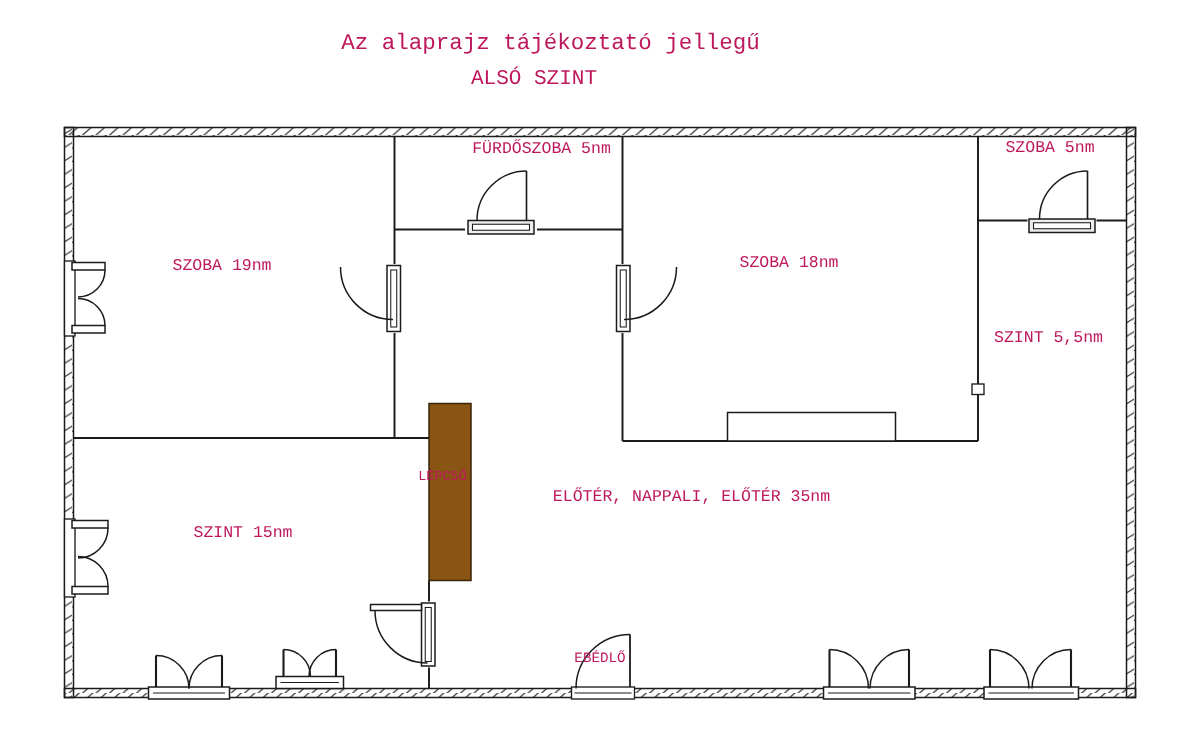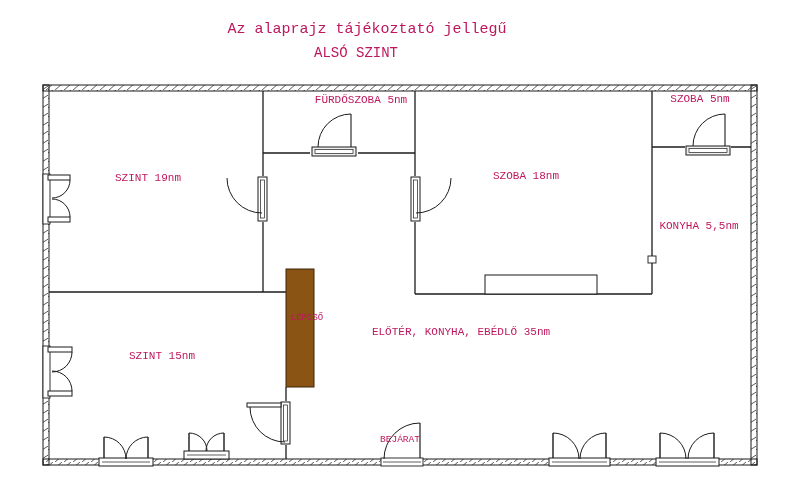--- a/index.html
+++ b/index.html
@@ -22,21 +22,21 @@
   }
   .l-title{left:367px;top:29px;font-size:15px;}
   .l-subtitle{left:356px;top:53px;font-size:14px;}
   .l-szoba19{left:148px;top:178px;}
   .l-furdoszoba{left:335px;top:100px;margin-left:26px;}
   .l-kamra{left:700px;top:99px;}
   .l-szoba18{left:526px;top:176px;}
   .l-konyha{left:699px;top:226px;}
   .l-szoba15{left:162px;top:356px;}
   .l-eloter{left:461px;top:332px;}
-  .l-lepcso{left:307px;top:318px;font-size:9px;}
+  .l-lepcso{left:295px;top:318px;font-size:9px;}
   .l-bejarat{left:400px;top:439px;font-size:9.5px;}
 </style>
 </head>
 <body>
 
 <div class="canvas">
 
   <svg class="plan" width="800" height="501" viewBox="0 0 800 501">
     <defs>
       <pattern id="hatchH" patternUnits="userSpaceOnUse" width="9" height="6">
@@ -168,22 +168,22 @@
       <path d="M659,462 H716" stroke-width="0.7"></path>
       <path d="M660,433 V458" stroke-width="1.4"></path>
       <path d="M714,433 V458" stroke-width="1.4"></path>
       <path d="M660,433 A26,26 0 0 1 686,459" stroke-width="1"></path>
       <path d="M714,433 A26,26 0 0 0 688,459" stroke-width="1"></path>
     </g>
   </svg>
 
   <div class="label l-title">Az alaprajz tájékoztató jellegű</div>
   <div class="label l-subtitle">ALSÓ SZINT</div>
-  <div class="label l-szoba19">SZINT 19nm</div>
+  <div class="label l-szoba19">SZOBA 19nm</div>
   <div class="label l-furdoszoba">FÜRDŐSZOBA 5nm</div>
   <div class="label l-kamra">SZOBA 5nm</div>
   <div class="label l-szoba18">SZOBA 18nm</div>
-  <div class="label l-konyha">KONYHA 5,5nm</div>
+  <div class="label l-konyha">SZINT 5,5nm</div>
   <div class="label l-szoba15">SZINT 15nm</div>
-  <div class="label l-eloter">ELŐTÉR, KONYHA, EBÉDLŐ 35nm</div>
+  <div class="label l-eloter">ELŐTÉR, NAPPALI, ELŐTÉR 35nm</div>
   <div class="label l-lepcso">LÉPCSŐ</div>
-  <div class="label l-bejarat">BEJÁRAT</div>
+  <div class="label l-bejarat">EBÉDLŐ</div>
 </div>
 
 </body></html>

